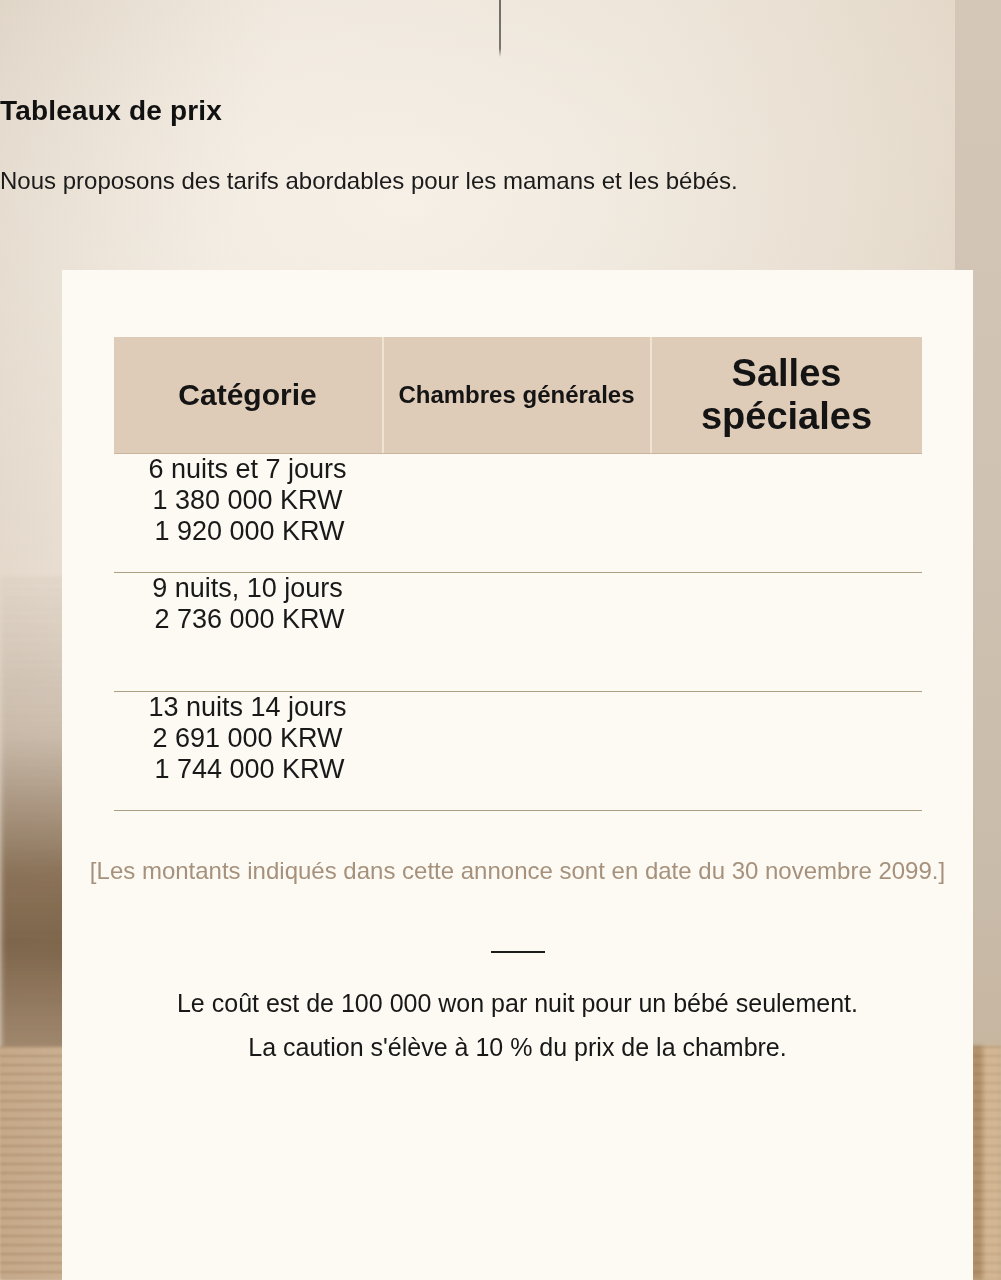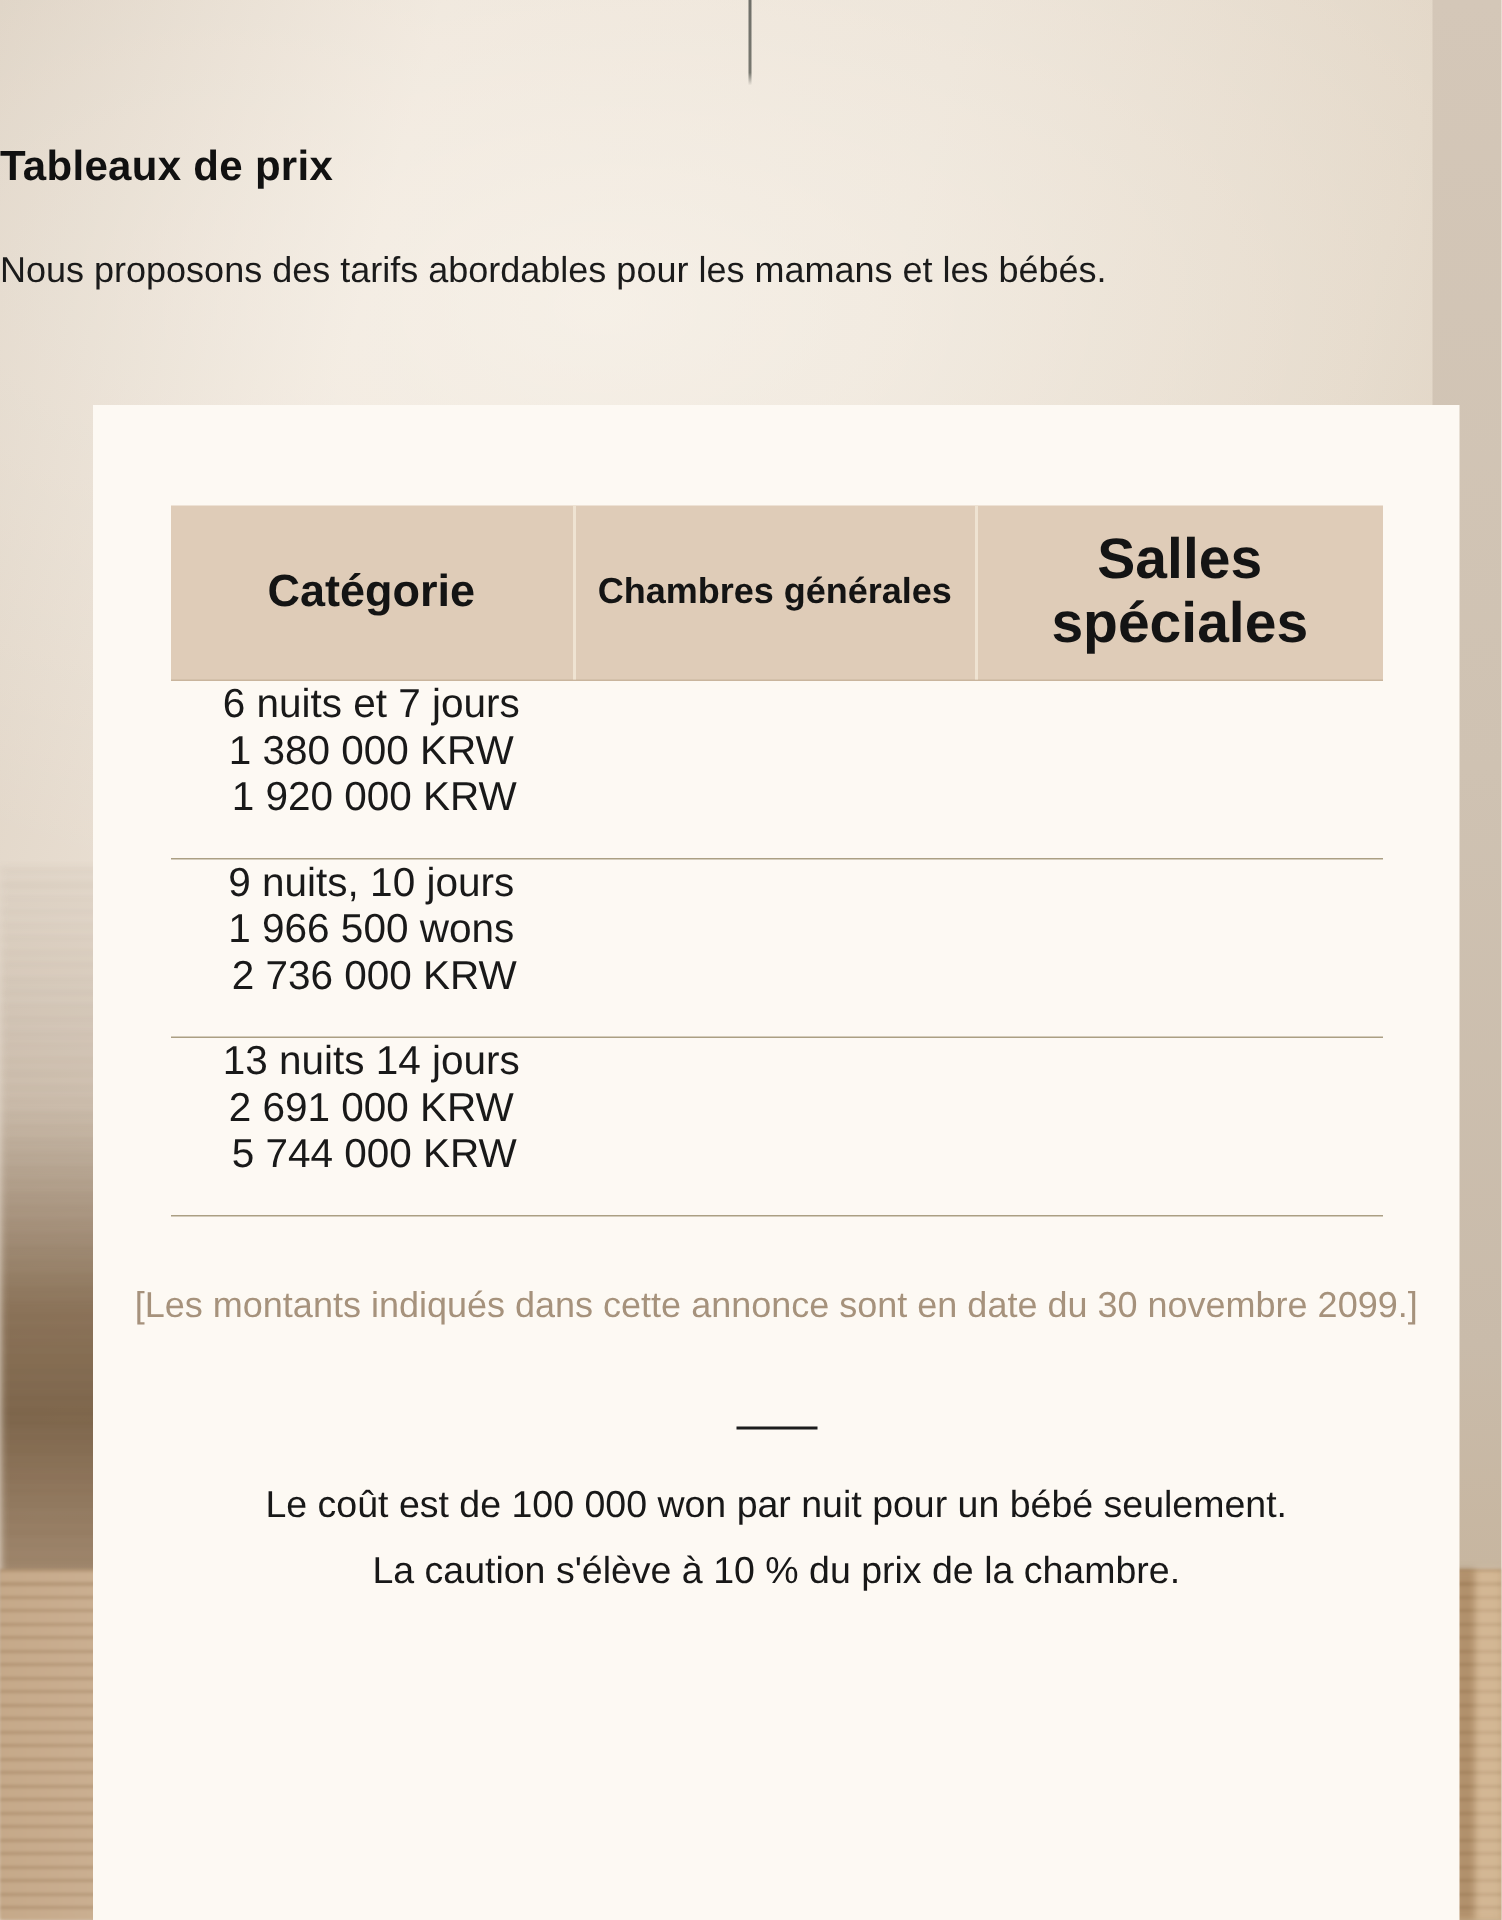--- a/index.html
+++ b/index.html
@@ -127,28 +127,27 @@
       </div>
 
       <div class="trow">
         <div class="td col-0">6 nuits et 7 jours</div>
         <div class="td col-1">1 380 000 KRW</div>
         <div class="td col-2">1 920 000 KRW</div>
       </div>
 
       <div class="trow">
         <div class="td col-0">9 nuits, 10 jours</div>
-        <div class="td col-1">1 966 500 wons</div>
         <div class="td col-2">2 736 000 KRW</div>
       </div>
 
       <div class="trow">
         <div class="td col-0">13 nuits 14 jours</div>
         <div class="td col-1">2 691 000 KRW</div>
-        <div class="td col-2">5 744 000 KRW</div>
+        <div class="td col-2">1 744 000 KRW</div>
       </div>
 
     </div>
 
     <p class="validity-note">[Les montants indiqués dans cette annonce sont en date du 30 novembre 2099.]</p>
 
     <div class="section-divider"></div>
 
     <p class="info-line">Le coût est de 100 000 won par nuit pour un bébé seulement.</p>
     <p class="info-line">La caution s'élève à 10 % du prix de la chambre.</p>

